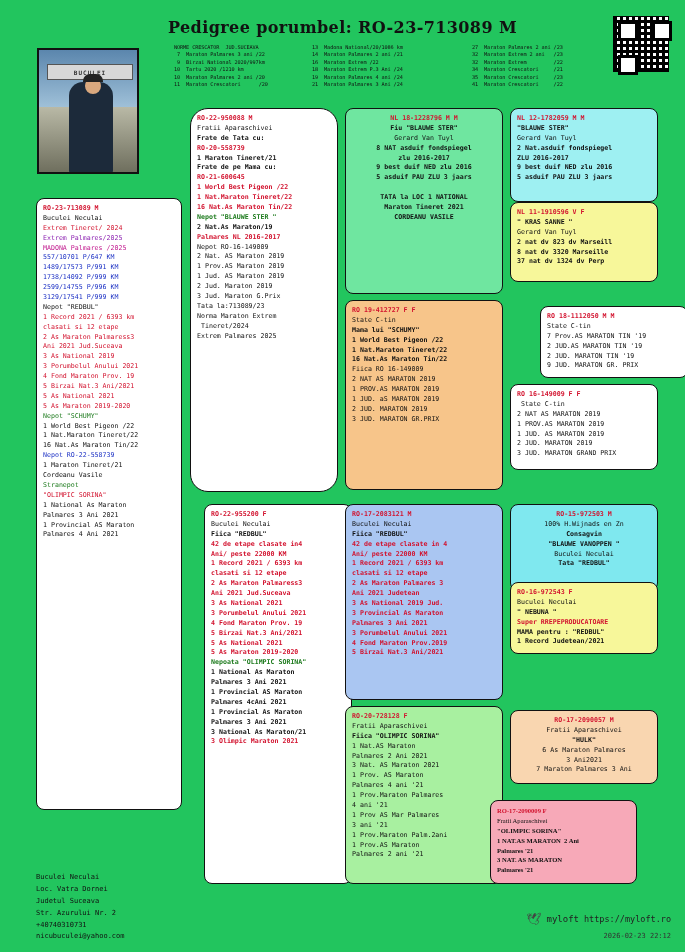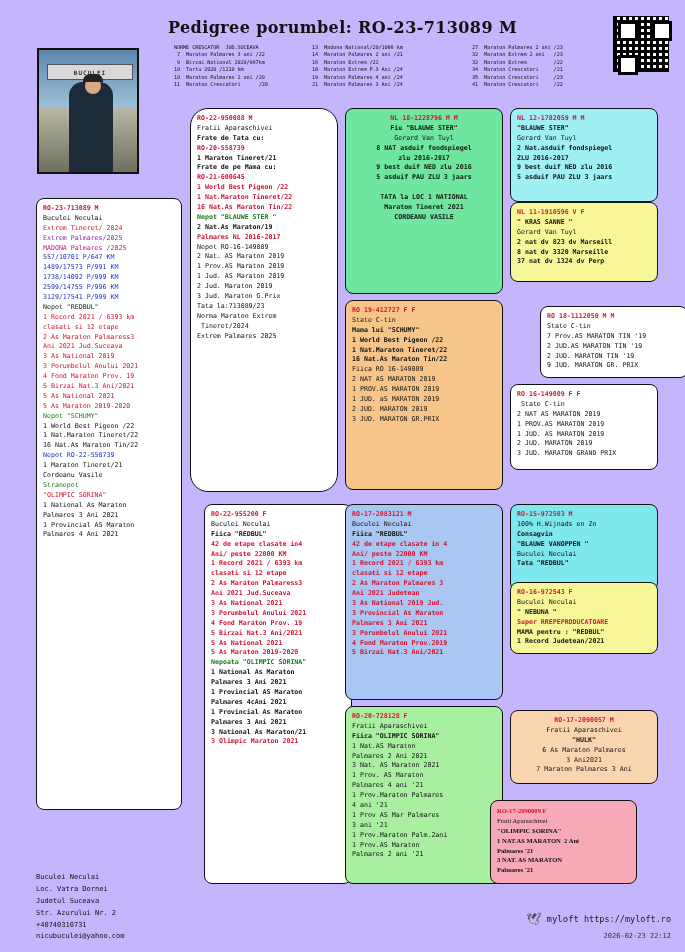--- a/index.html
+++ b/index.html
@@ -9,21 +9,21 @@
     height: 952px;
     background: #ffffff;
     font-family: "DejaVu Sans Mono", monospace;
     position: relative;
     overflow: hidden;
   }
   .page {
     position: absolute;
     left: 0; top: 0;
     width: 685px; height: 952px;
-    background: #c4b5fd;
+    background: #22c55e;
   }
   .title {
     position: absolute;
     left: 0; top: 18px;
     width: 685px;
     text-align: center;
     font-family: "DejaVu Serif", serif;
     font-weight: bold;
     font-size: 16px;
     letter-spacing: 0.4px;
@@ -392,21 +392,21 @@
         <div class="ln black">1 Prov.Maraton Palmares</div>
         <div class="ln black">4 ani '21</div>
         <div class="ln black">1 Prov AS Mar Palmares</div>
         <div class="ln black">3 ani '21</div>
         <div class="ln black">1 Prov.Maraton Palm.2ani</div>
         <div class="ln black">1 Prov.AS Maraton</div>
         <div class="ln black">Palmares 2 ani '21</div>
       </div>
   </div>
 
-  <div class="box bg-cyan2" style="left:510px; top:504px; width:148px; height:87px;">
+  <div class="box bg-cyan2" style="left:510px; top:504px; width:148px; height:87px;text-align:center;">
     <div class="hdr red">RO-15-972503 M</div>
     <div class="body">
         <div class="ln black">100% H.Wijnads en Zn</div>
         <div class="ln black b">Consagvin</div>
         <div class="ln black b">"BLAUWE VANOPPEN "</div>
         <div class="ln black">Buculei Neculai</div>
         <div class="ln black b">Tata "REDBUL"</div>
       </div>
   </div>
 

